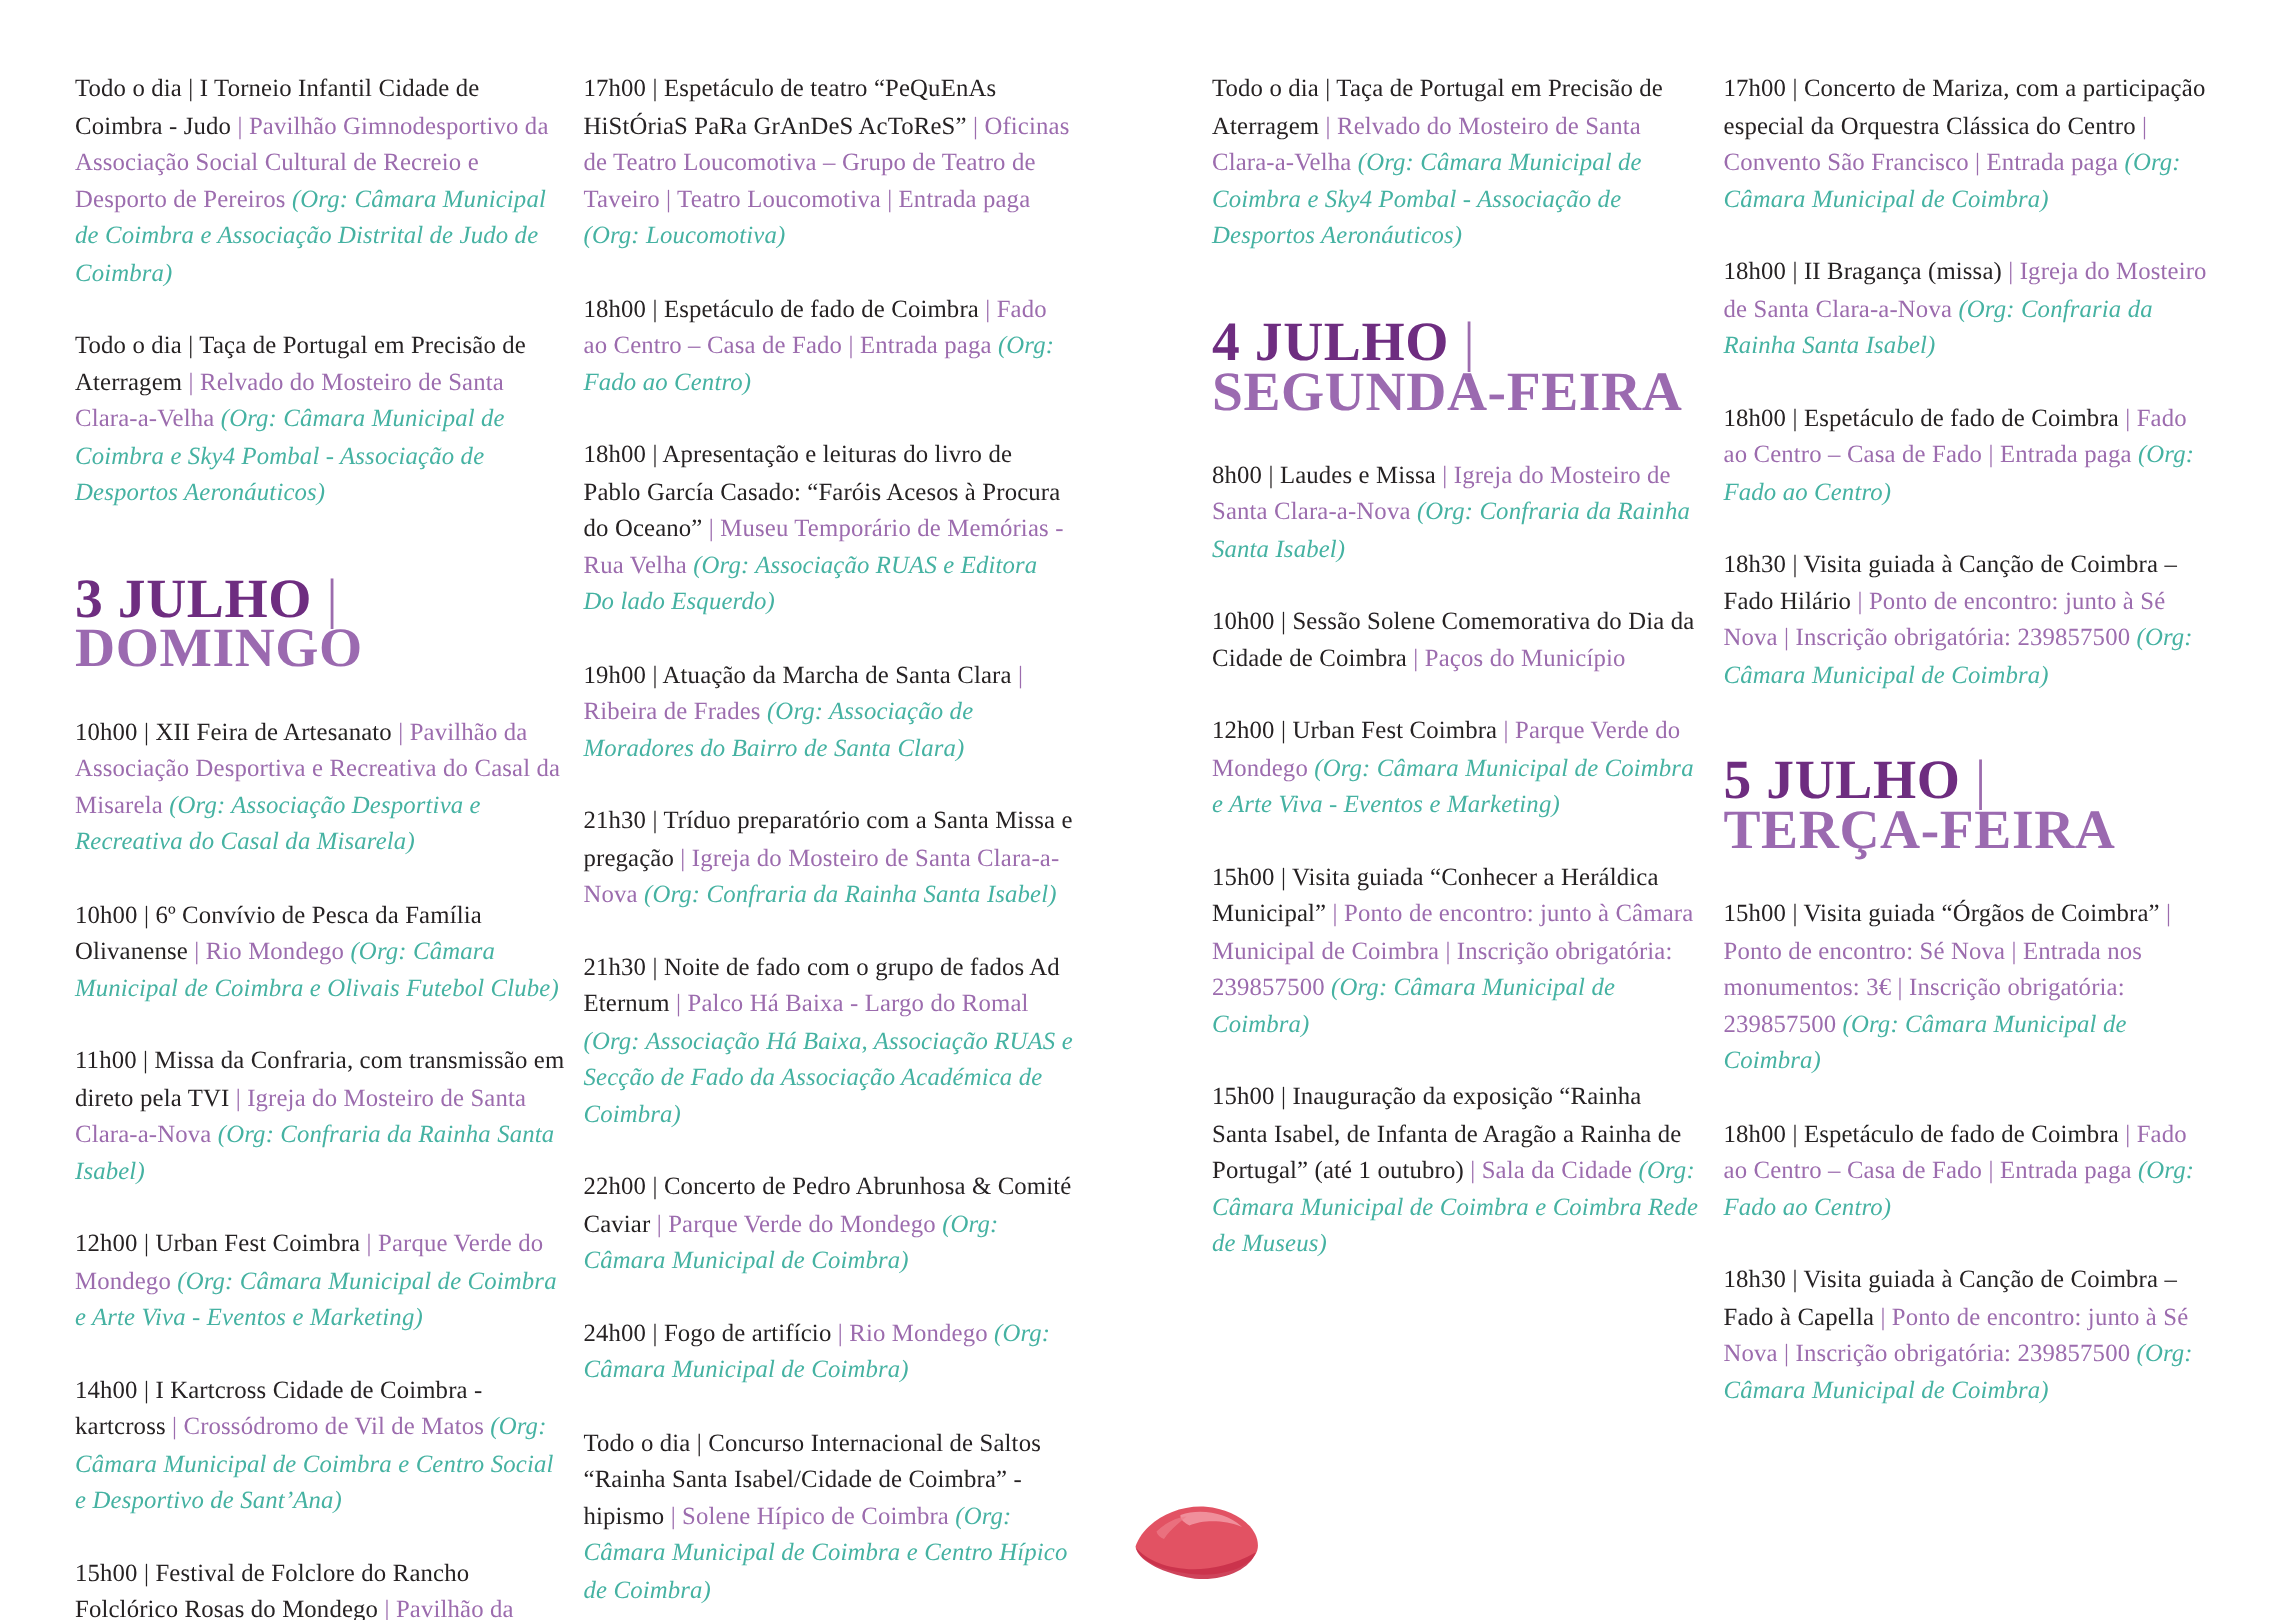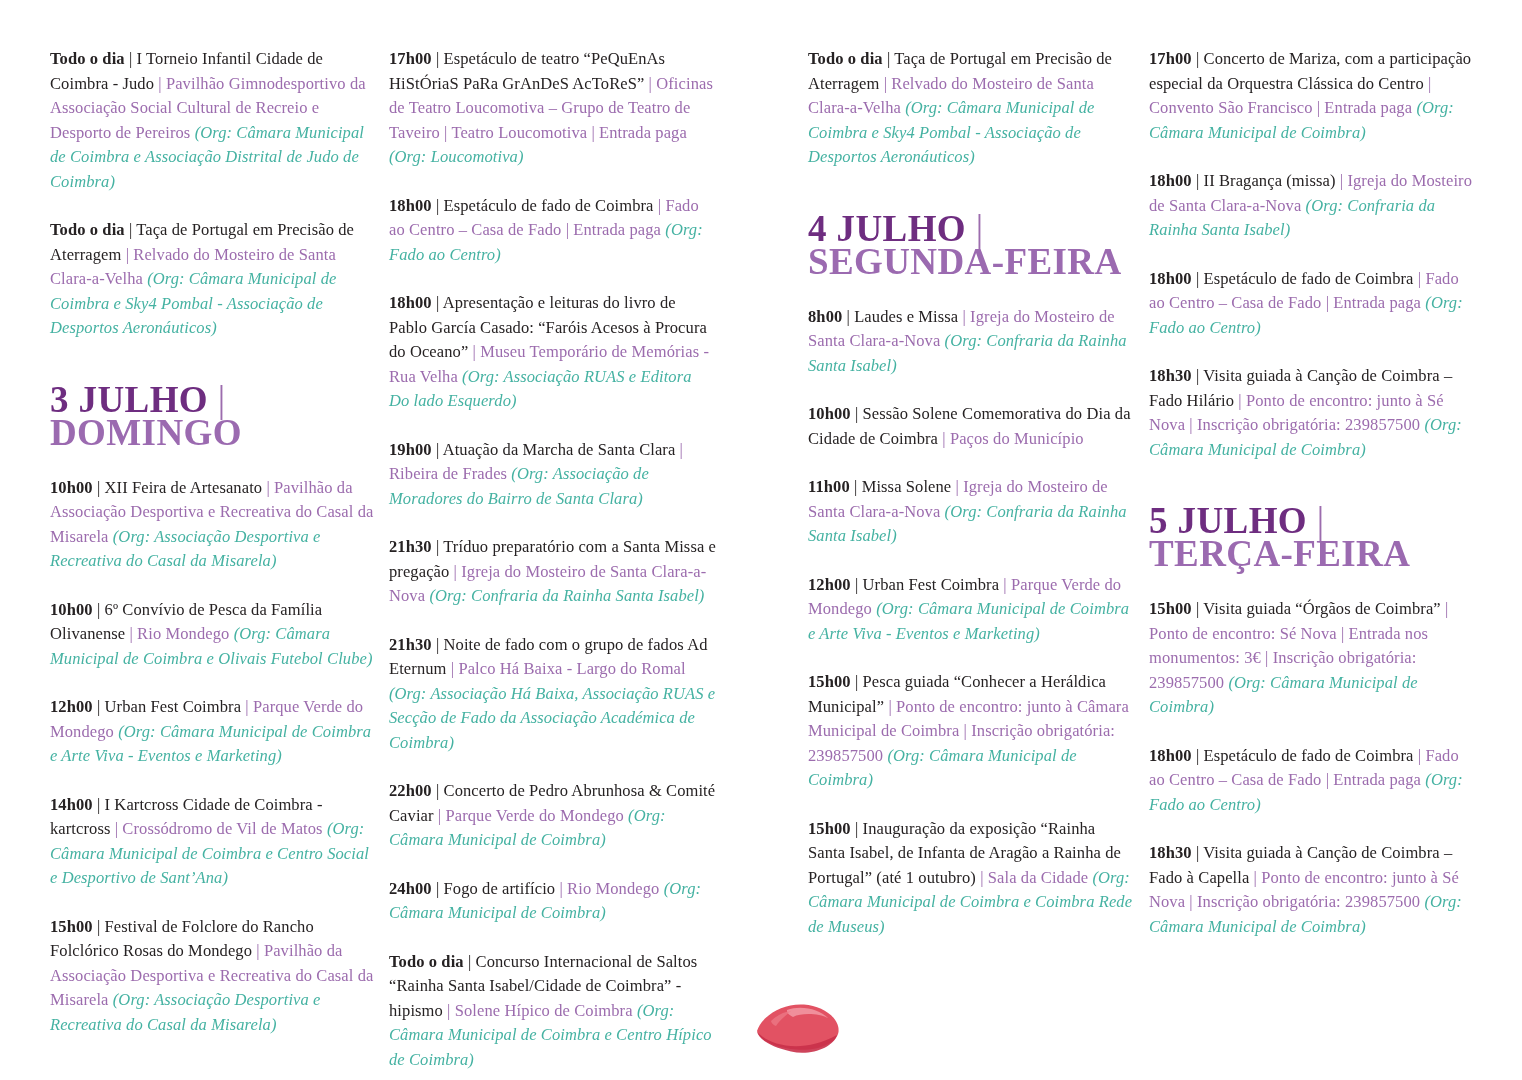--- a/index.html
+++ b/index.html
@@ -15,21 +15,21 @@
   #col-1{left:50px;}
   #col-2{left:389px;}
   #col-3{left:808px;}
   #col-4{left:1149px;}
   .event{
     font-size:16.5px;
     line-height:24.5px;
     margin:0 0 24px 0;
     letter-spacing:0.1px;
   }
-  .event .time{font-weight:bold;color:var(--ink,#262223);}
+  .event .time{font-weight:normal;color:var(--ink,#262223);}
   .event .sep{color:var(--ink,#262223);}
   .event .title{color:var(--ink,#262223);}
   .event .loc-sep{color:var(--purple,#9c6cae);}
   .event .loc{color:var(--purple,#9c6cae);}
   .event .org{color:var(--teal,#45b2a2);font-style:italic;}
   .section-heading{
     font-size:37px;
     font-weight:bold;
     line-height:33px;
     margin:42px 0 27px 0;
@@ -45,43 +45,43 @@
 </style>
 </head>
 <body style="background: rgb(255, 255, 255);">
 
 <div class="column" id="col-1">
     <div class="event"><span class="time">Todo o dia</span><span class="sep"> | </span><span class="title">I Torneio Infantil Cidade de Coimbra - Judo</span><span class="loc-sep"> | </span><span class="loc">Pavilhão Gimnodesportivo da Associação Social Cultural de Recreio e Desporto de Pereiros</span> <span class="org">(Org: Câmara Municipal de Coimbra e Associação Distrital de Judo de Coimbra)</span></div>
     <div class="event"><span class="time">Todo o dia</span><span class="sep"> | </span><span class="title">Taça de Portugal em Precisão de Aterragem</span><span class="loc-sep"> | </span><span class="loc">Relvado do Mosteiro de Santa Clara-a-Velha</span> <span class="org">(Org: Câmara Municipal de Coimbra e Sky4 Pombal - Associação de Desportos Aeronáuticos)</span></div>
     <div class="section-heading"><span class="h-date">3 JULHO</span><span class="h-sep"> | </span><span class="h-day">DOMINGO</span></div>
     <div class="event"><span class="time">10h00</span><span class="sep"> | </span><span class="title">XII Feira de Artesanato</span><span class="loc-sep"> | </span><span class="loc">Pavilhão da Associação Desportiva e Recreativa do Casal da Misarela</span> <span class="org">(Org: Associação Desportiva e Recreativa do Casal da Misarela)</span></div>
     <div class="event"><span class="time">10h00</span><span class="sep"> | </span><span class="title">6º Convívio de Pesca da Família Olivanense</span><span class="loc-sep"> | </span><span class="loc">Rio Mondego</span> <span class="org">(Org: Câmara Municipal de Coimbra e Olivais Futebol Clube)</span></div>
+    <div class="event"><span class="time">11h00</span><span class="sep"> | </span><span class="title">Missa da Confraria, com transmissão em direto pela TVI</span><span class="loc-sep"> | </span><span class="loc">Igreja do Mosteiro de Santa Clara-a-Nova</span> <span class="org">(Org: Confraria da Rainha Santa Isabel)</span></div>
     <div class="event"><span class="time">12h00</span><span class="sep"> | </span><span class="title">Urban Fest Coimbra</span><span class="loc-sep"> | </span><span class="loc">Parque Verde do Mondego</span> <span class="org">(Org: Câmara Municipal de Coimbra e Arte Viva - Eventos e Marketing)</span></div>
     <div class="event"><span class="time">14h00</span><span class="sep"> | </span><span class="title">I Kartcross Cidade de Coimbra - kartcross</span><span class="loc-sep"> | </span><span class="loc">Crossódromo de Vil de Matos</span> <span class="org">(Org: Câmara Municipal de Coimbra e Centro Social e Desportivo de Sant’Ana)</span></div>
     <div class="event"><span class="time">15h00</span><span class="sep"> | </span><span class="title">Festival de Folclore do Rancho Folclórico Rosas do Mondego</span><span class="loc-sep"> | </span><span class="loc">Pavilhão da Associação Desportiva e Recreativa do Casal da Misarela</span> <span class="org">(Org: Associação Desportiva e Recreativa do Casal da Misarela)</span></div>
   </div>
 <div class="column" id="col-2">
     <div class="event"><span class="time">17h00</span><span class="sep"> | </span><span class="title">Espetáculo de teatro “PeQuEnAs HiStÓriaS PaRa GrAnDeS AcToReS”</span><span class="loc-sep"> | </span><span class="loc">Oficinas de Teatro Loucomotiva – Grupo de Teatro de Taveiro | Teatro Loucomotiva | Entrada paga</span> <span class="org">(Org: Loucomotiva)</span></div>
     <div class="event"><span class="time">18h00</span><span class="sep"> | </span><span class="title">Espetáculo de fado de Coimbra</span><span class="loc-sep"> | </span><span class="loc">Fado ao Centro – Casa de Fado | Entrada paga</span> <span class="org">(Org: Fado ao Centro)</span></div>
     <div class="event"><span class="time">18h00</span><span class="sep"> | </span><span class="title">Apresentação e leituras do livro de Pablo García Casado: “Faróis Acesos à Procura do Oceano”</span><span class="loc-sep"> | </span><span class="loc">Museu Temporário de Memórias - Rua Velha</span> <span class="org">(Org: Associação RUAS e Editora Do lado Esquerdo)</span></div>
     <div class="event"><span class="time">19h00</span><span class="sep"> | </span><span class="title">Atuação da Marcha de Santa Clara</span><span class="loc-sep"> | </span><span class="loc">Ribeira de Frades</span> <span class="org">(Org: Associação de Moradores do Bairro de Santa Clara)</span></div>
     <div class="event"><span class="time">21h30</span><span class="sep"> | </span><span class="title">Tríduo preparatório com a Santa Missa e pregação</span><span class="loc-sep"> | </span><span class="loc">Igreja do Mosteiro de Santa Clara-a-Nova</span> <span class="org">(Org: Confraria da Rainha Santa Isabel)</span></div>
     <div class="event"><span class="time">21h30</span><span class="sep"> | </span><span class="title">Noite de fado com o grupo de fados Ad Eternum</span><span class="loc-sep"> | </span><span class="loc">Palco Há Baixa - Largo do Romal</span> <span class="org">(Org: Associação Há Baixa, Associação RUAS e Secção de Fado da Associação Académica de Coimbra)</span></div>
     <div class="event"><span class="time">22h00</span><span class="sep"> | </span><span class="title">Concerto de Pedro Abrunhosa &amp; Comité Caviar</span><span class="loc-sep"> | </span><span class="loc">Parque Verde do Mondego</span> <span class="org">(Org: Câmara Municipal de Coimbra)</span></div>
     <div class="event"><span class="time">24h00</span><span class="sep"> | </span><span class="title">Fogo de artifício</span><span class="loc-sep"> | </span><span class="loc">Rio Mondego</span> <span class="org">(Org: Câmara Municipal de Coimbra)</span></div>
     <div class="event"><span class="time">Todo o dia</span><span class="sep"> | </span><span class="title">Concurso Internacional de Saltos “Rainha Santa Isabel/Cidade de Coimbra” - hipismo</span><span class="loc-sep"> | </span><span class="loc">Solene Hípico de Coimbra</span> <span class="org">(Org: Câmara Municipal de Coimbra e Centro Hípico de Coimbra)</span></div>
   </div>
 <div class="column" id="col-3">
     <div class="event"><span class="time">Todo o dia</span><span class="sep"> | </span><span class="title">Taça de Portugal em Precisão de Aterragem</span><span class="loc-sep"> | </span><span class="loc">Relvado do Mosteiro de Santa Clara-a-Velha</span> <span class="org">(Org: Câmara Municipal de Coimbra e Sky4 Pombal - Associação de Desportos Aeronáuticos)</span></div>
     <div class="section-heading"><span class="h-date">4 JULHO</span><span class="h-sep"> | </span><span class="h-day">SEGUNDA-FEIRA</span></div>
     <div class="event"><span class="time">8h00</span><span class="sep"> | </span><span class="title">Laudes e Missa</span><span class="loc-sep"> | </span><span class="loc">Igreja do Mosteiro de Santa Clara-a-Nova</span> <span class="org">(Org: Confraria da Rainha Santa Isabel)</span></div>
     <div class="event"><span class="time">10h00</span><span class="sep"> | </span><span class="title">Sessão Solene Comemorativa do Dia da Cidade de Coimbra</span><span class="loc-sep"> | </span><span class="loc">Paços do Município</span></div>
-    <div class="event"><span class="time">11h00</span><span class="sep"> | </span><span class="title">Missa Solene</span><span class="loc-sep"> | </span><span class="loc">Igreja do Mosteiro de Santa Clara-a-Nova</span> <span class="org">(Org: Confraria da Rainha Santa Isabel)</span></div>
     <div class="event"><span class="time">12h00</span><span class="sep"> | </span><span class="title">Urban Fest Coimbra</span><span class="loc-sep"> | </span><span class="loc">Parque Verde do Mondego</span> <span class="org">(Org: Câmara Municipal de Coimbra e Arte Viva - Eventos e Marketing)</span></div>
-    <div class="event"><span class="time">15h00</span><span class="sep"> | </span><span class="title">Pesca guiada “Conhecer a Heráldica Municipal”</span><span class="loc-sep"> | </span><span class="loc">Ponto de encontro: junto à Câmara Municipal de Coimbra | Inscrição obrigatória: 239857500</span> <span class="org">(Org: Câmara Municipal de Coimbra)</span></div>
+    <div class="event"><span class="time">15h00</span><span class="sep"> | </span><span class="title">Visita guiada “Conhecer a Heráldica Municipal”</span><span class="loc-sep"> | </span><span class="loc">Ponto de encontro: junto à Câmara Municipal de Coimbra | Inscrição obrigatória: 239857500</span> <span class="org">(Org: Câmara Municipal de Coimbra)</span></div>
     <div class="event"><span class="time">15h00</span><span class="sep"> | </span><span class="title">Inauguração da exposição “Rainha Santa Isabel, de Infanta de Aragão a Rainha de Portugal” (até 1 outubro)</span><span class="loc-sep"> | </span><span class="loc">Sala da Cidade</span> <span class="org">(Org: Câmara Municipal de Coimbra e Coimbra Rede de Museus)</span></div>
   </div>
 <div class="column" id="col-4">
     <div class="event"><span class="time">17h00</span><span class="sep"> | </span><span class="title">Concerto de Mariza, com a participação especial da Orquestra Clássica do Centro</span><span class="loc-sep"> | </span><span class="loc">Convento São Francisco | Entrada paga</span> <span class="org">(Org: Câmara Municipal de Coimbra)</span></div>
     <div class="event"><span class="time">18h00</span><span class="sep"> | </span><span class="title">II Bragança (missa)</span><span class="loc-sep"> | </span><span class="loc">Igreja do Mosteiro de Santa Clara-a-Nova</span> <span class="org">(Org: Confraria da Rainha Santa Isabel)</span></div>
     <div class="event"><span class="time">18h00</span><span class="sep"> | </span><span class="title">Espetáculo de fado de Coimbra</span><span class="loc-sep"> | </span><span class="loc">Fado ao Centro – Casa de Fado | Entrada paga</span> <span class="org">(Org: Fado ao Centro)</span></div>
     <div class="event"><span class="time">18h30</span><span class="sep"> | </span><span class="title">Visita guiada à Canção de Coimbra – Fado Hilário</span><span class="loc-sep"> | </span><span class="loc">Ponto de encontro: junto à Sé Nova | Inscrição obrigatória: 239857500</span> <span class="org">(Org: Câmara Municipal de Coimbra)</span></div>
     <div class="section-heading"><span class="h-date">5 JULHO</span><span class="h-sep"> | </span><span class="h-day">TERÇA-FEIRA</span></div>
     <div class="event"><span class="time">15h00</span><span class="sep"> | </span><span class="title">Visita guiada “Órgãos de Coimbra”</span><span class="loc-sep"> | </span><span class="loc">Ponto de encontro: Sé Nova | Entrada nos monumentos: 3€ | Inscrição obrigatória: 239857500</span> <span class="org">(Org: Câmara Municipal de Coimbra)</span></div>
     <div class="event"><span class="time">18h00</span><span class="sep"> | </span><span class="title">Espetáculo de fado de Coimbra</span><span class="loc-sep"> | </span><span class="loc">Fado ao Centro – Casa de Fado | Entrada paga</span> <span class="org">(Org: Fado ao Centro)</span></div>

